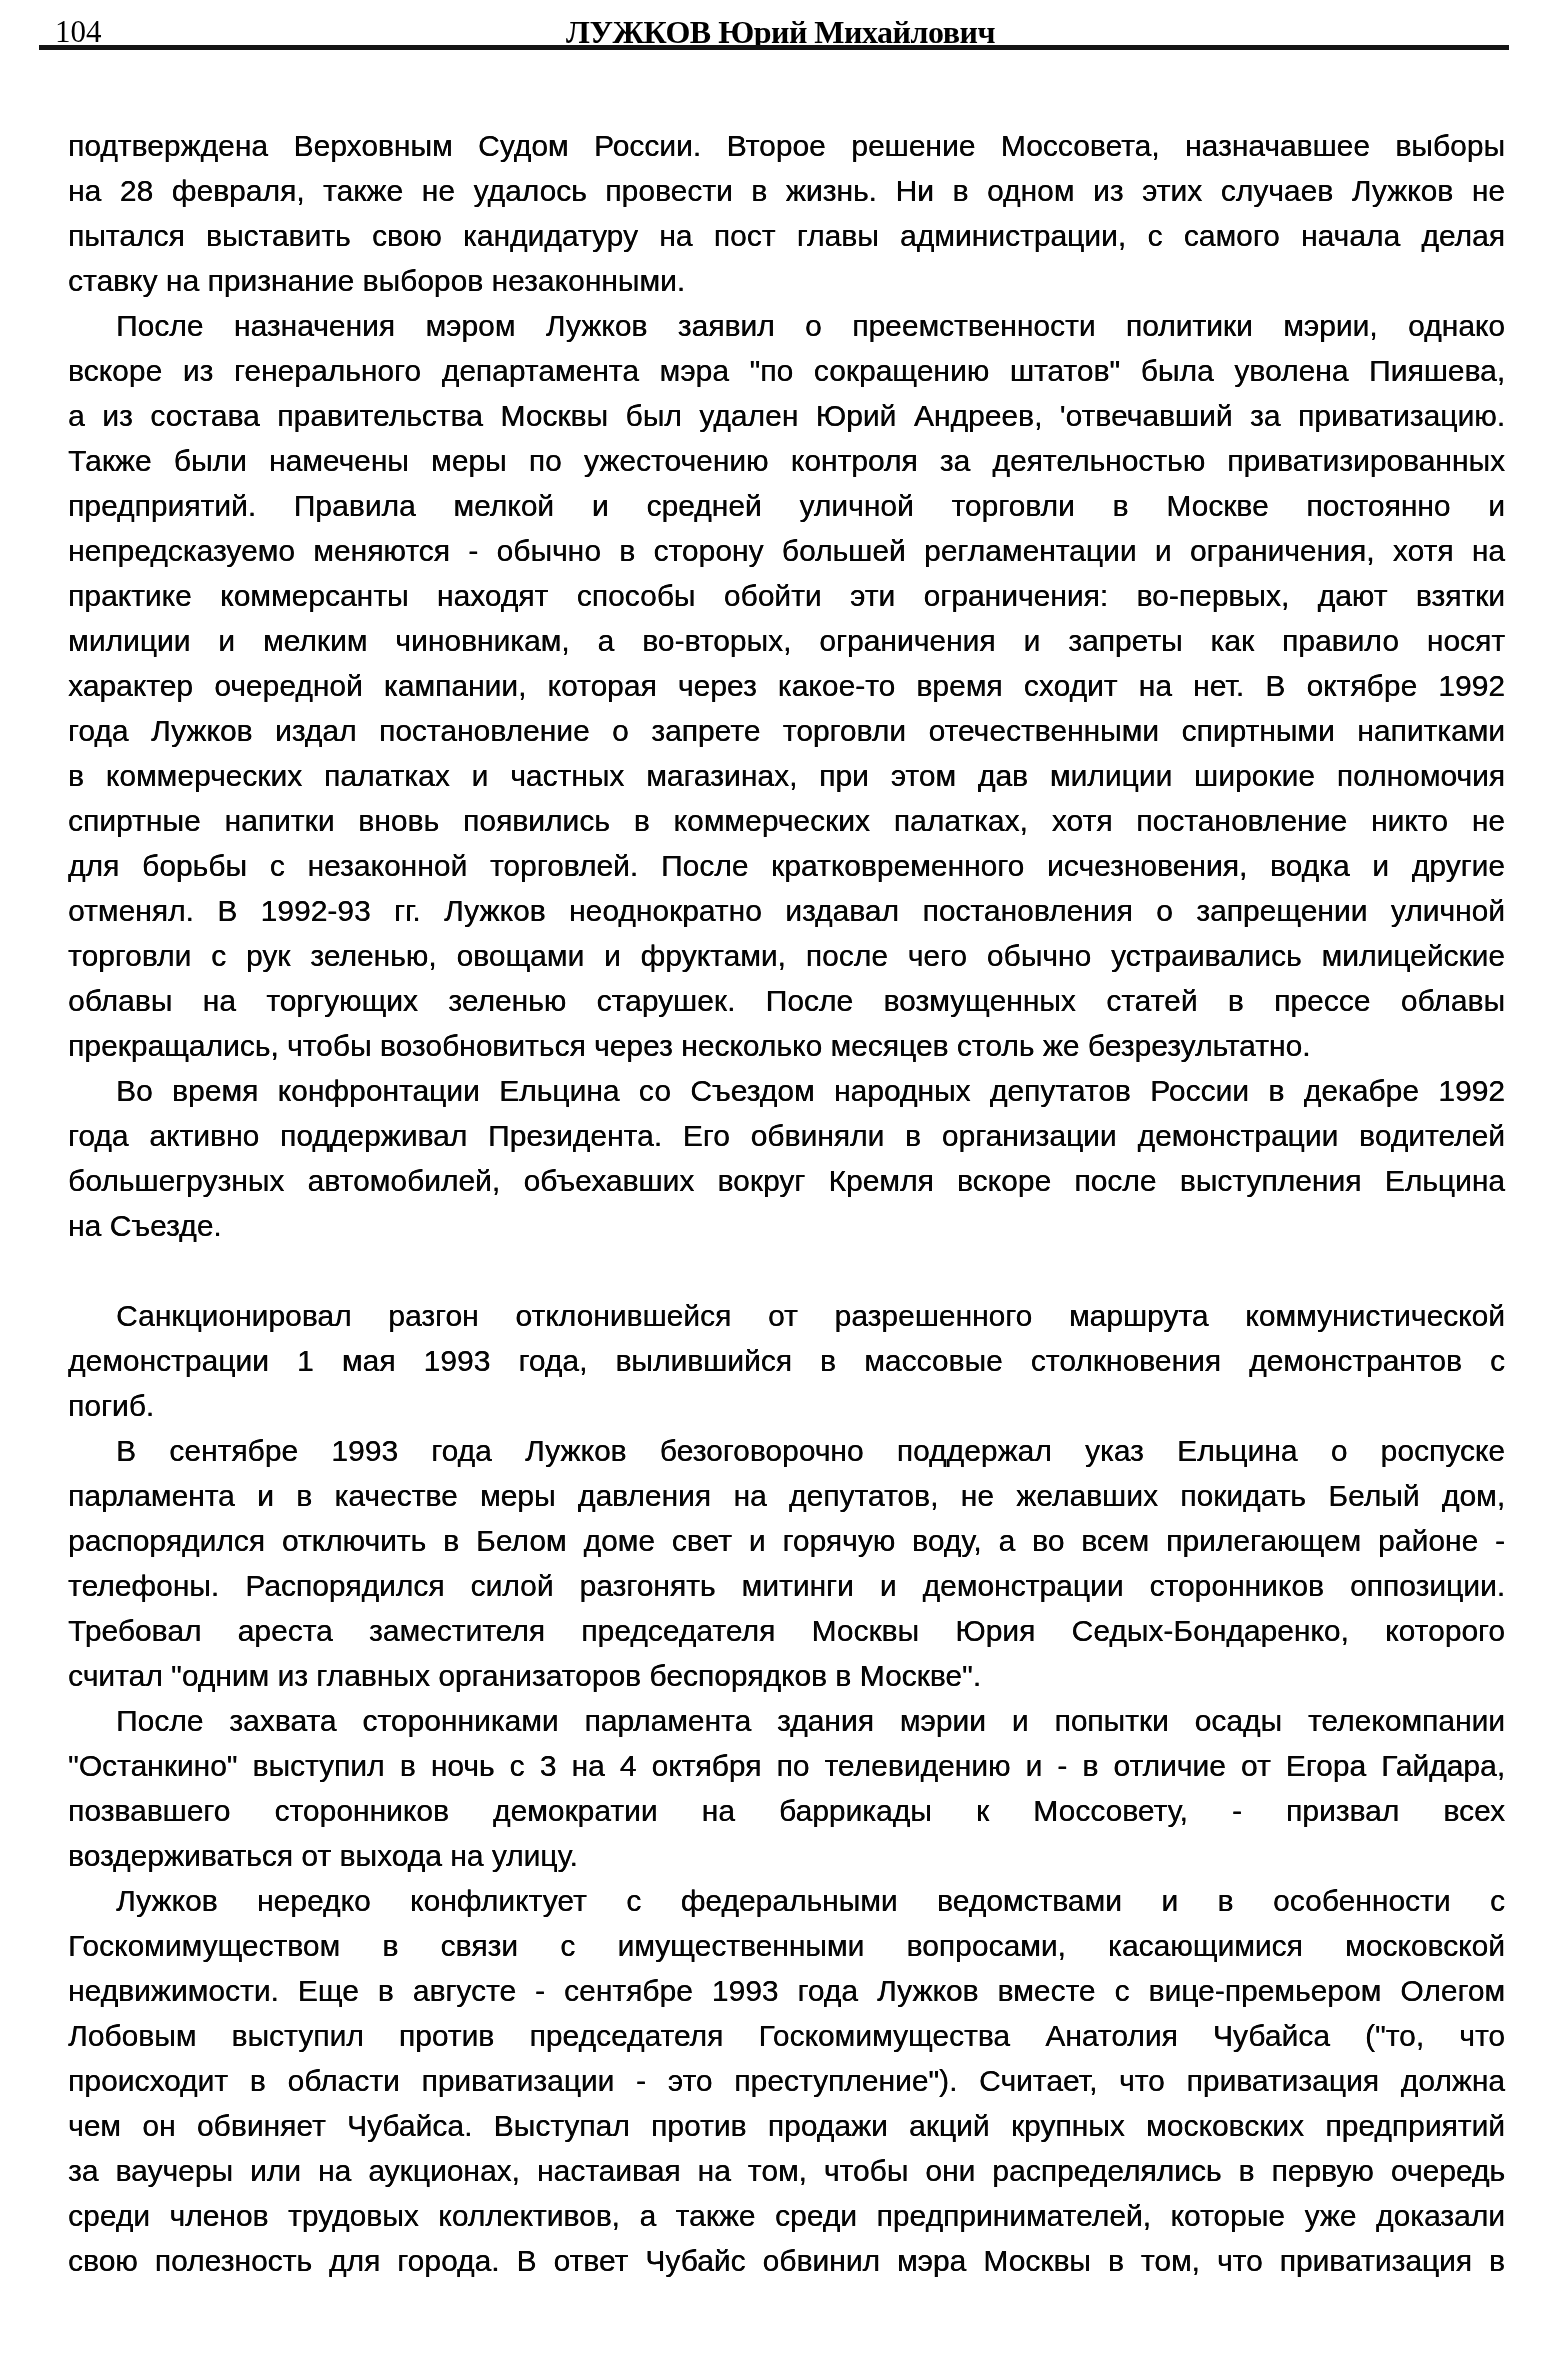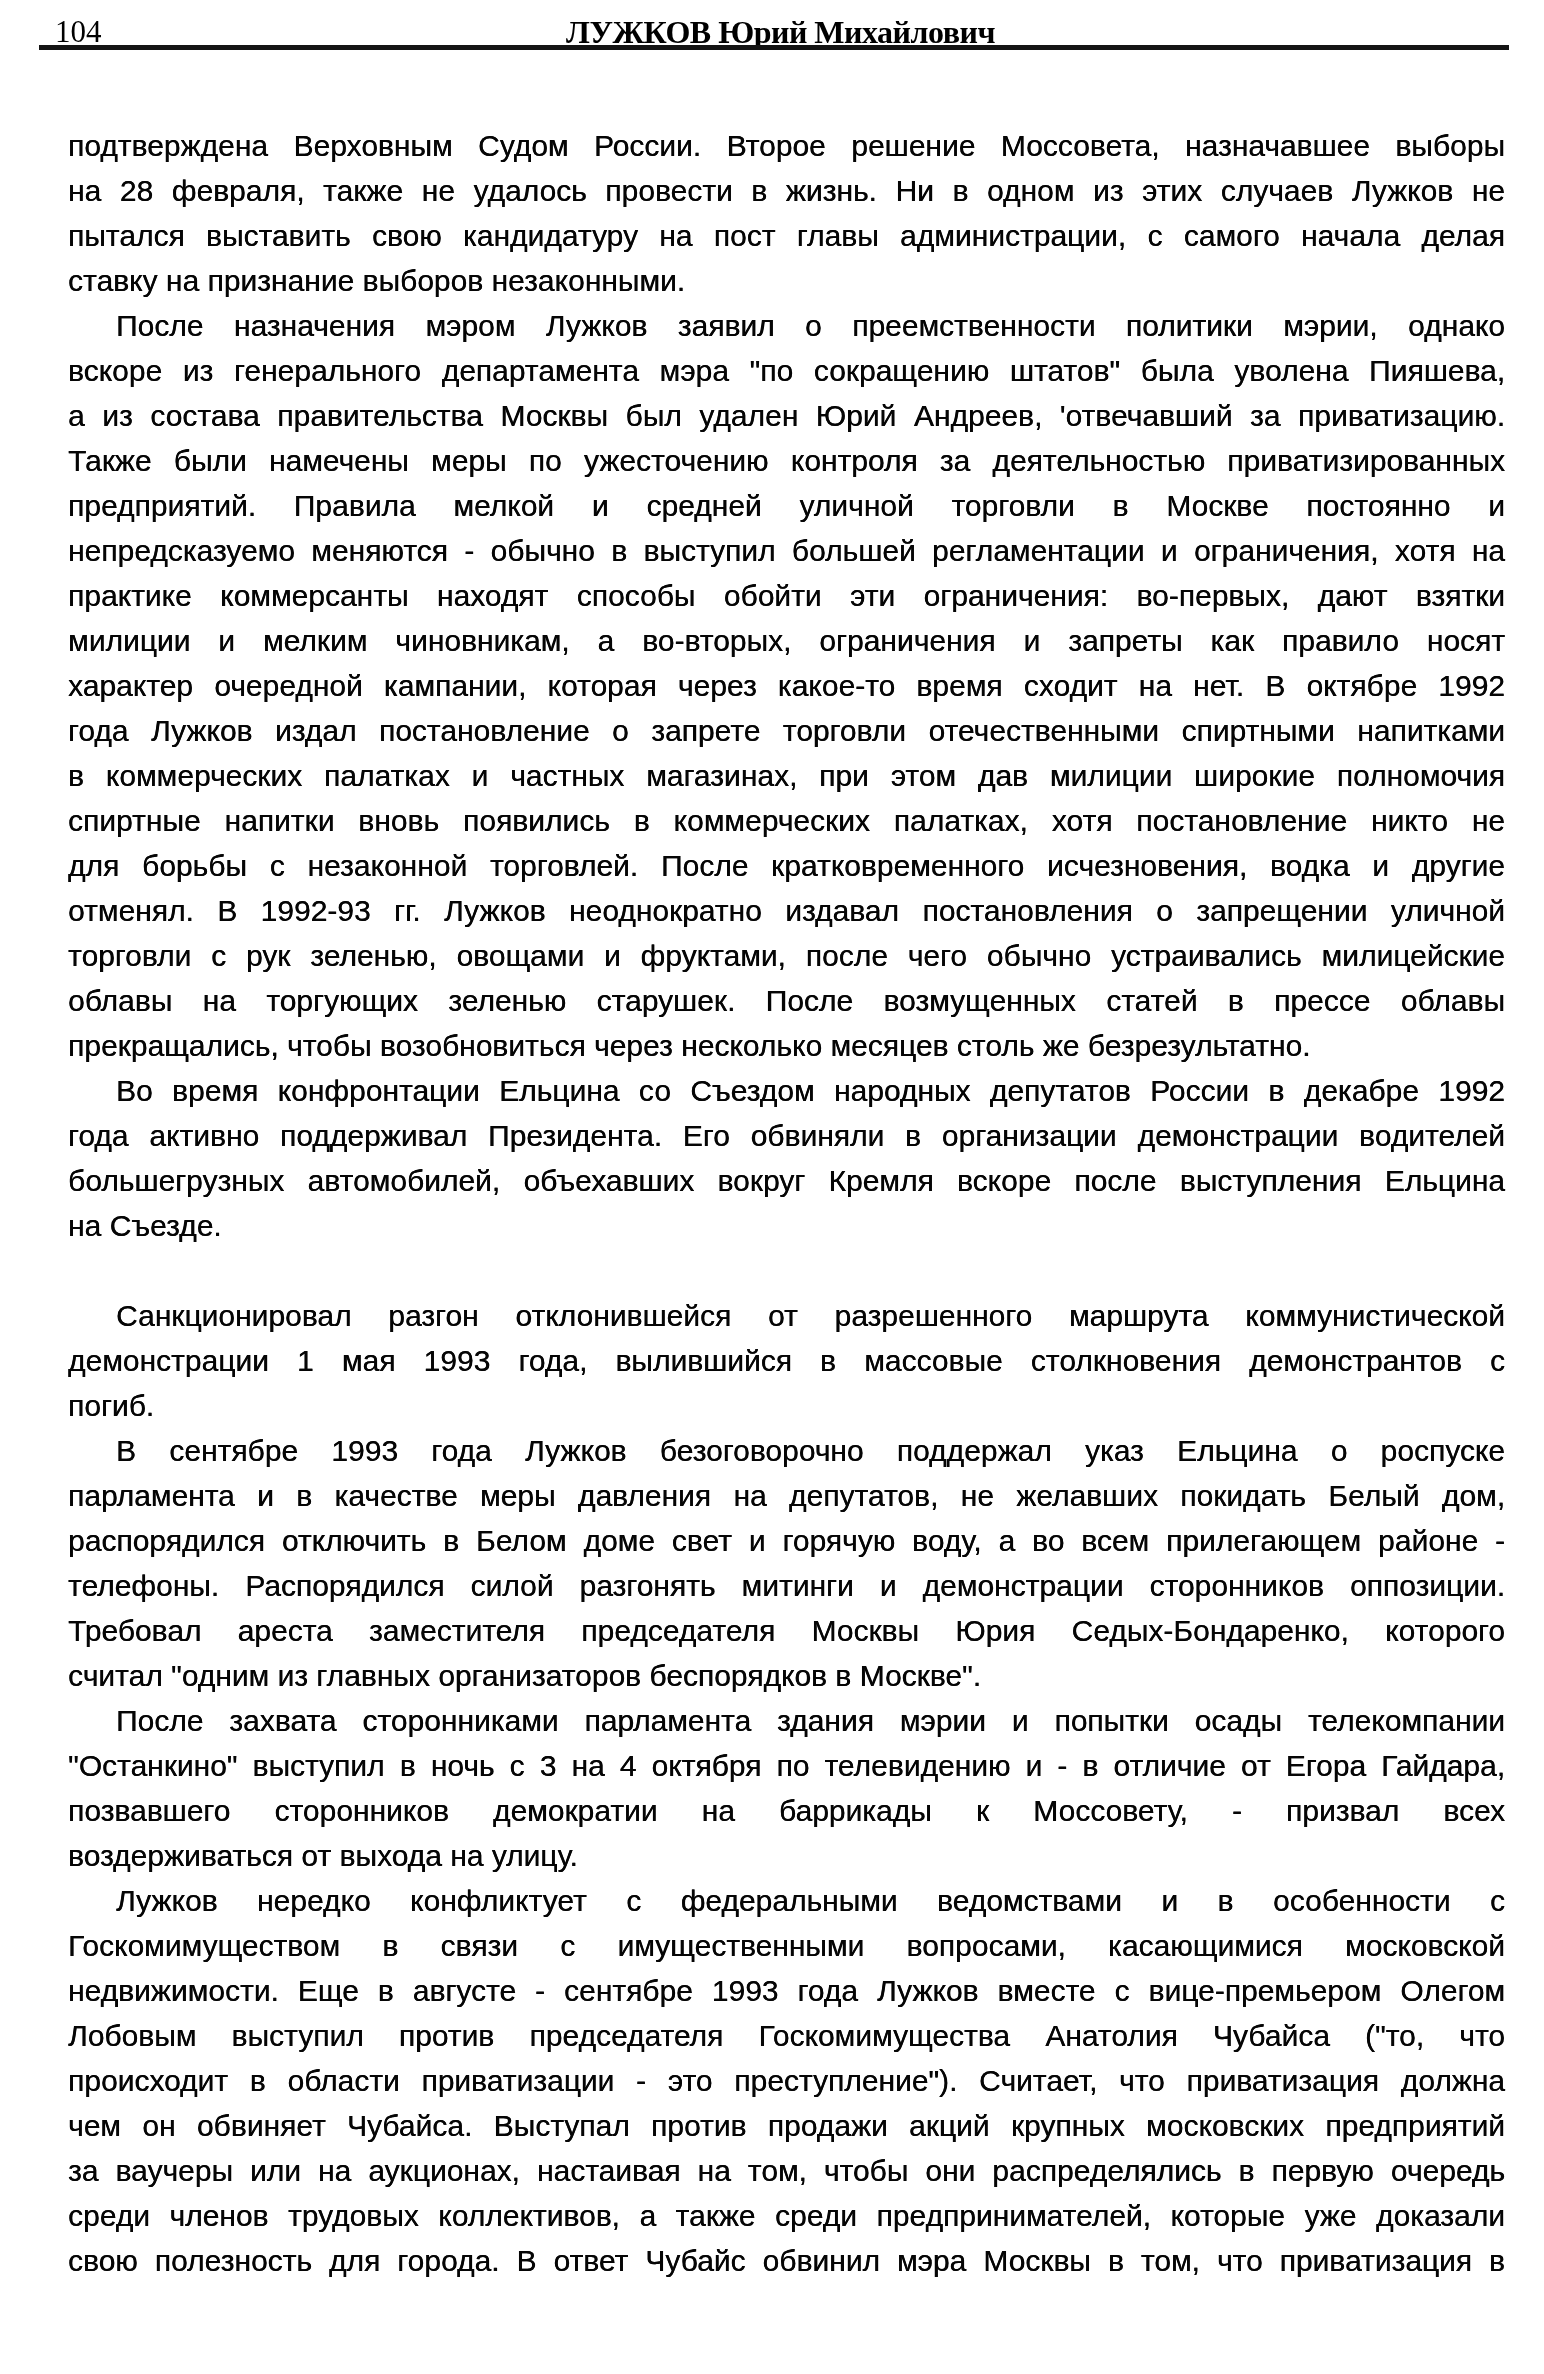--- a/index.html
+++ b/index.html
@@ -97,21 +97,21 @@
         <div class="line">на 28 февраля, также не удалось провести в жизнь. Ни в одном из этих случаев Лужков не</div>
         <div class="line">пытался выставить свою кандидатуру на пост главы администрации, с самого начала делая</div>
         <div class="line para-end">ставку на признание выборов незаконными.</div>
       </div>
       <div class="para">
         <div class="line indent">После назначения мэром Лужков заявил о преемственности политики мэрии, однако</div>
         <div class="line">вскоре из генерального департамента мэра "по сокращению штатов" была уволена Пияшева,</div>
         <div class="line">а из состава правительства Москвы был удален Юрий Андреев, 'отвечавший за приватизацию.</div>
         <div class="line">Также были намечены меры по ужесточению контроля за деятельностью приватизированных</div>
         <div class="line">предприятий. Правила мелкой и средней уличной торговли в Москве постоянно и</div>
-        <div class="line">непредсказуемо меняются - обычно в выступил большей регламентации и ограничения, хотя на</div>
+        <div class="line">непредсказуемо меняются - обычно в сторону большей регламентации и ограничения, хотя на</div>
         <div class="line">практике коммерсанты находят способы обойти эти ограничения: во-первых, дают взятки</div>
         <div class="line">милиции и мелким чиновникам, а во-вторых, ограничения и запреты как правило носят</div>
         <div class="line">характер очередной кампании, которая через какое-то время сходит на нет. В октябре 1992</div>
         <div class="line">года Лужков издал постановление о запрете торговли отечественными спиртными напитками</div>
         <div class="line">в коммерческих палатках и частных магазинах, при этом дав милиции широкие полномочия</div>
         <div class="line">спиртные напитки вновь появились в коммерческих палатках, хотя постановление никто не</div>
         <div class="line">для борьбы с незаконной торговлей. После кратковременного исчезновения, водка и другие</div>
         <div class="line">отменял. В 1992-93 гг. Лужков неоднократно издавал постановления о запрещении уличной</div>
         <div class="line">торговли с рук зеленью, овощами и фруктами, после чего обычно устраивались милицейские</div>
         <div class="line">облавы на торгующих зеленью старушек. После возмущенных статей в прессе облавы</div>

